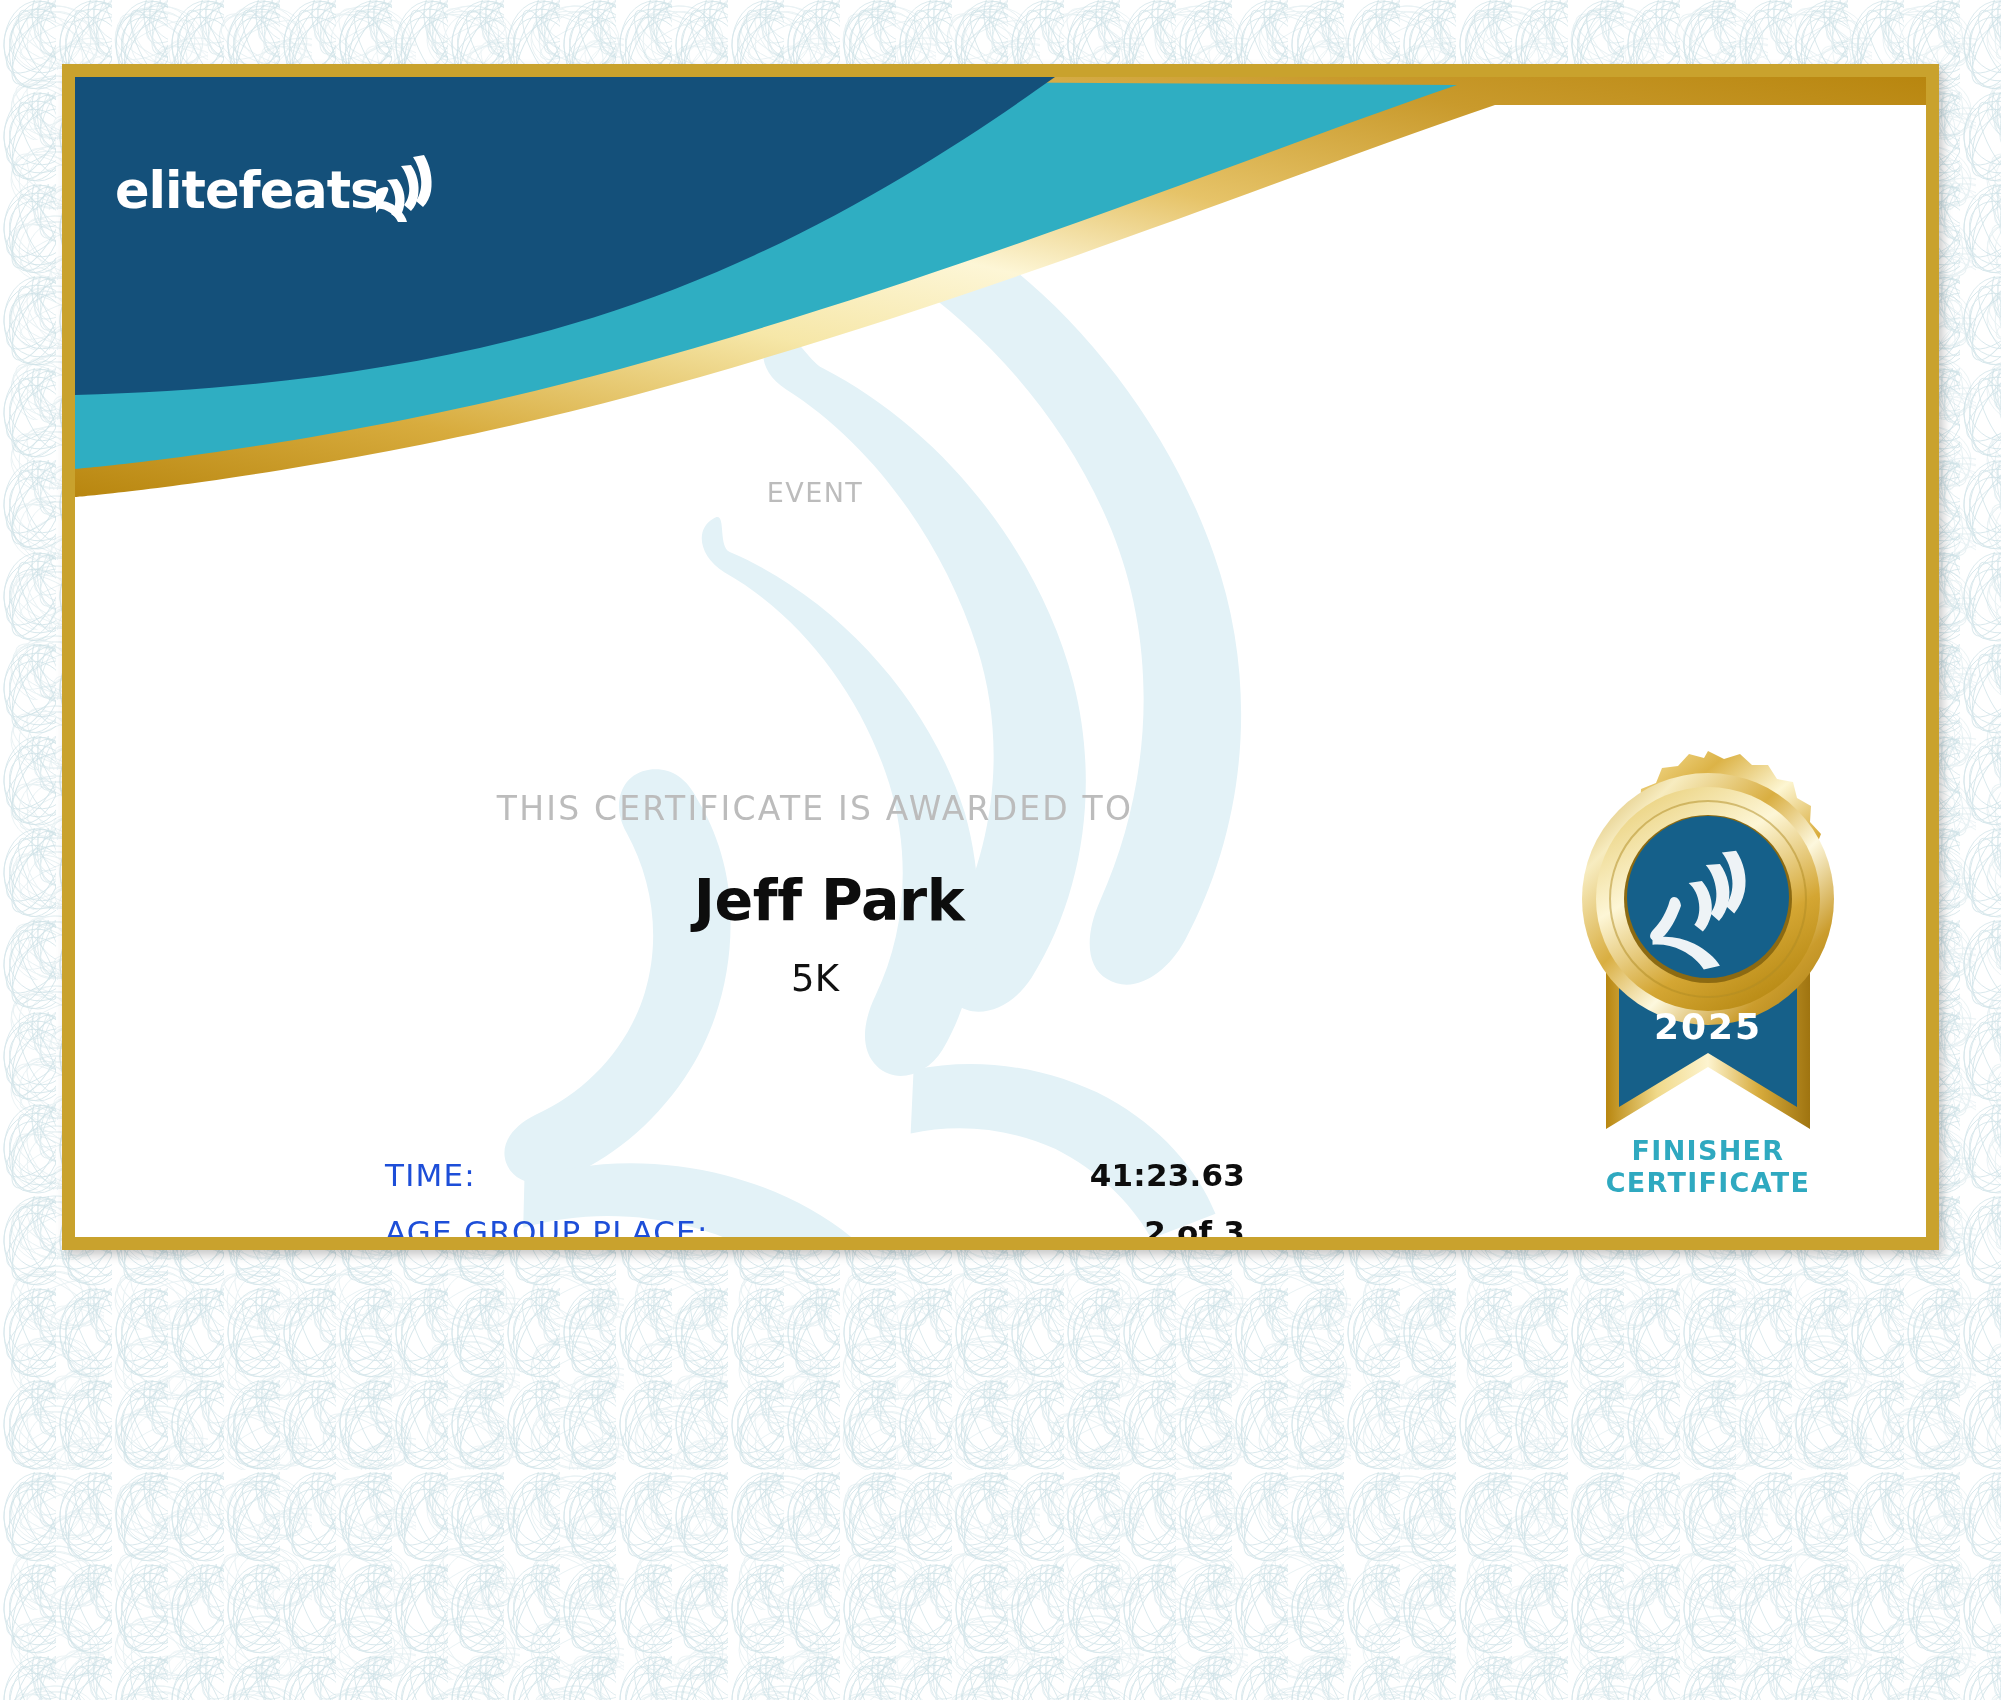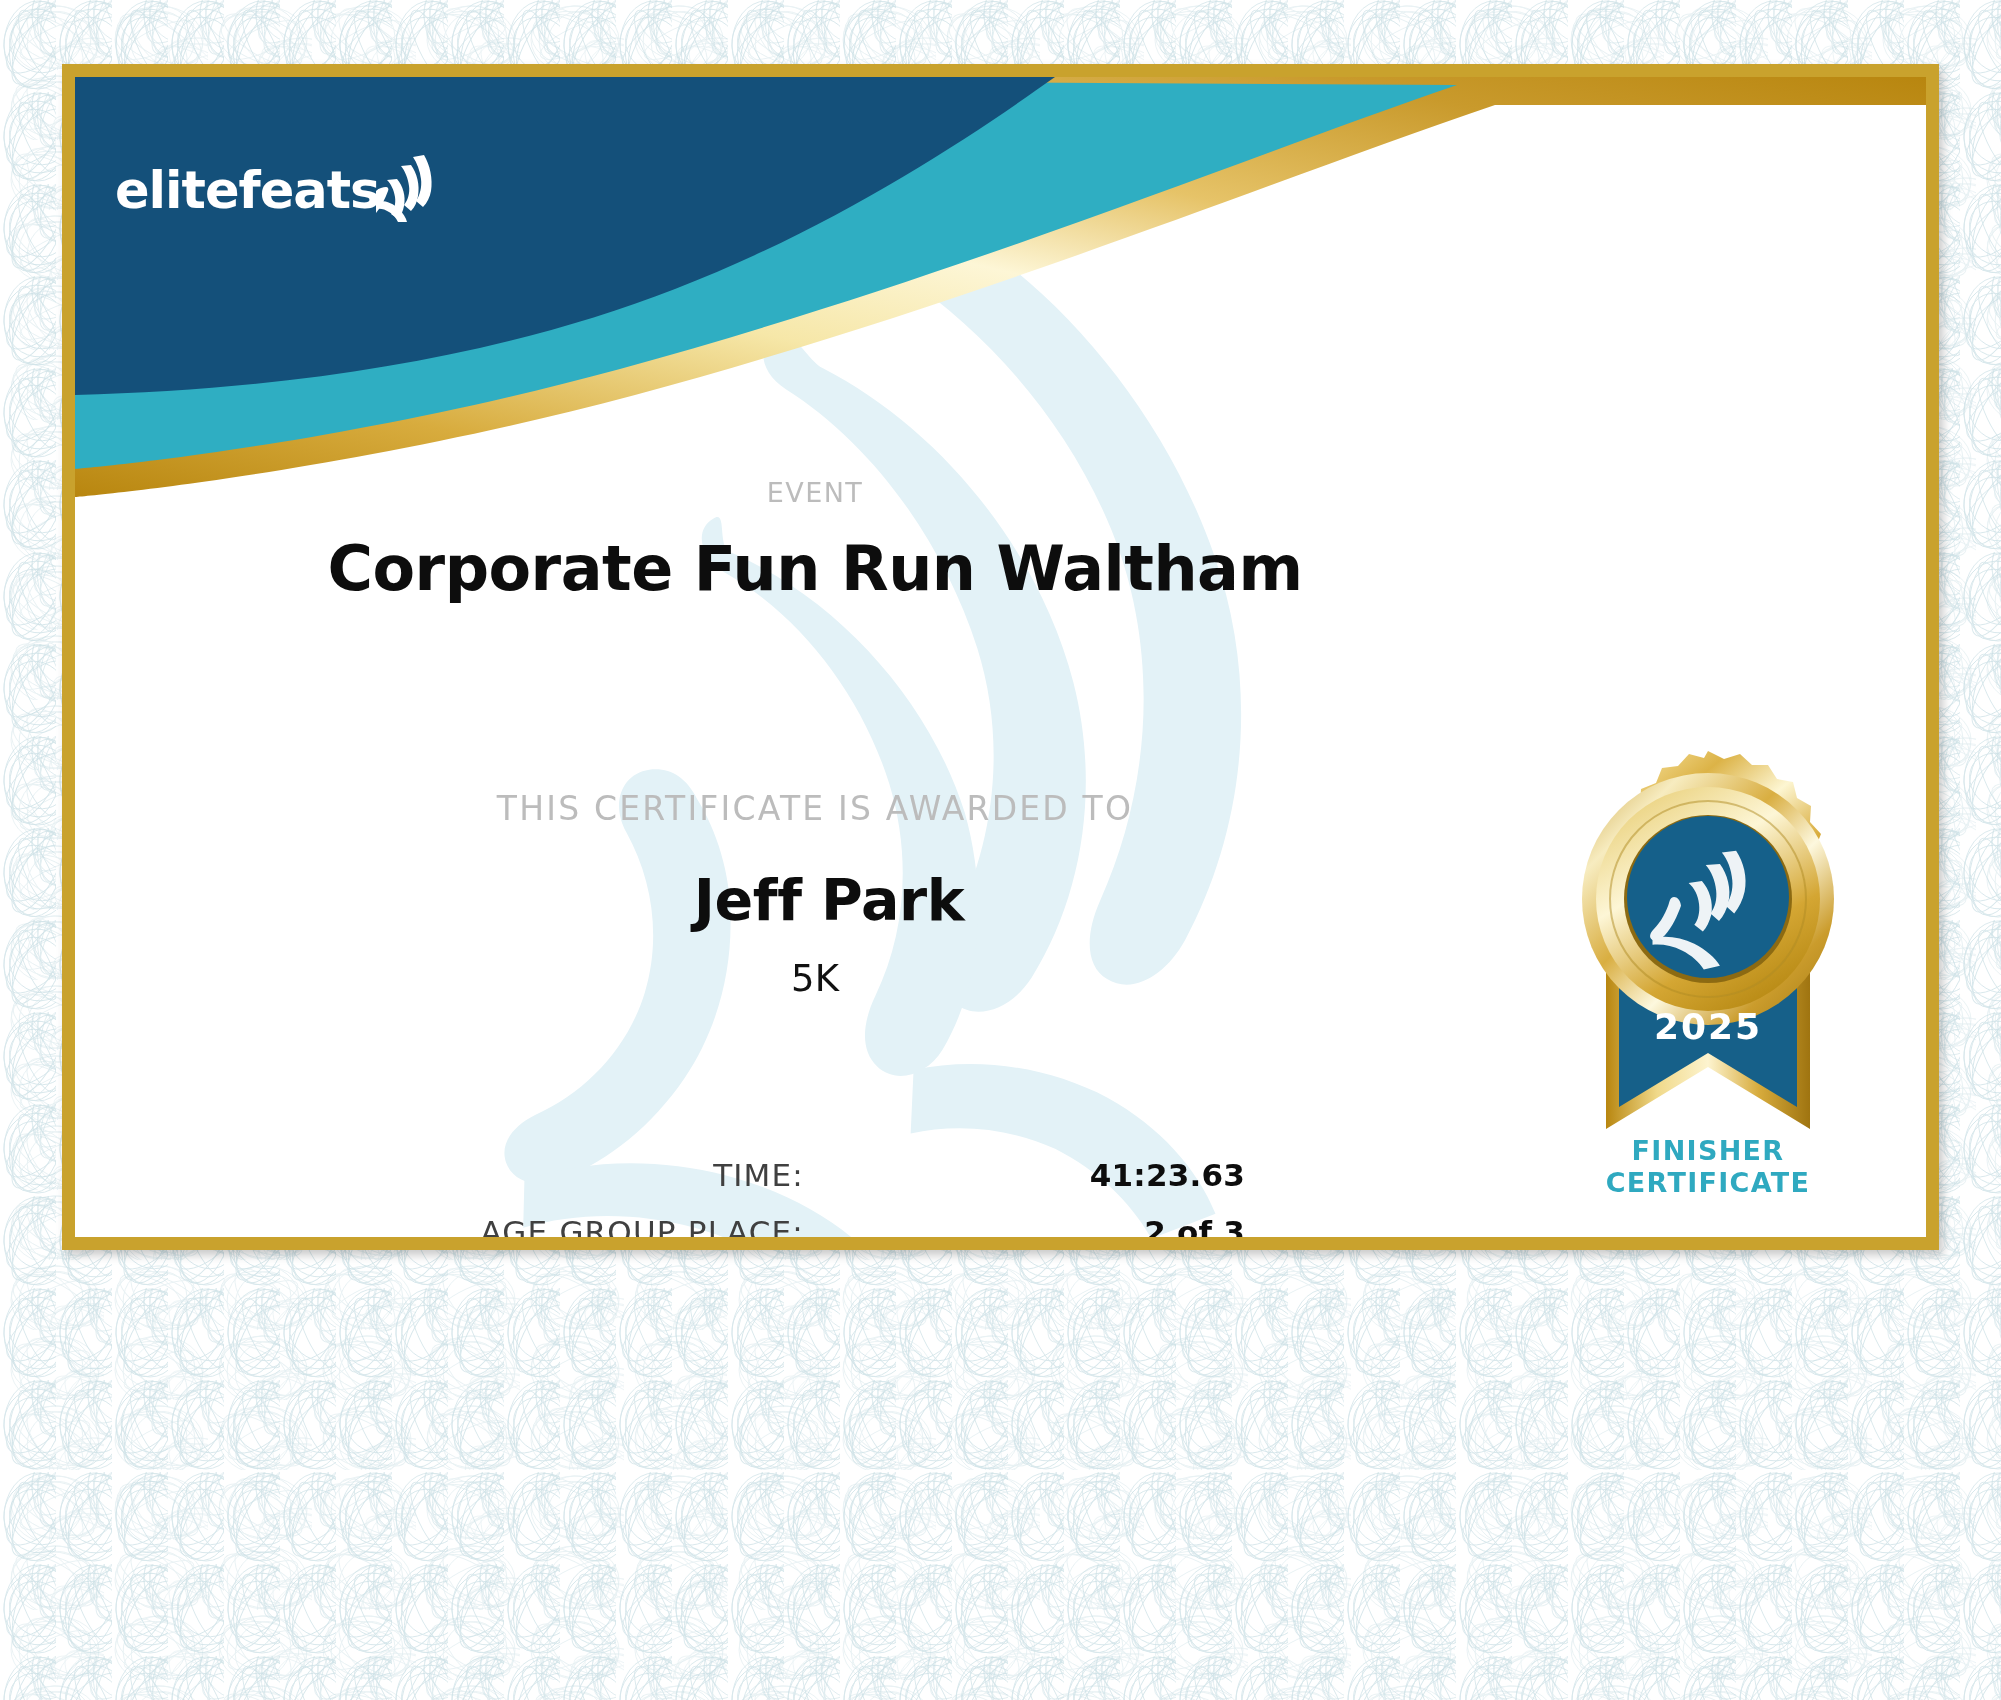--- a/index.html
+++ b/index.html
@@ -112,26 +112,26 @@
     position:absolute; left:0; top:1080px; width:1480px;
   }
   .stat-row{
     display:flex;
     justify-content:center;
     align-items:baseline;
     margin-bottom:21px;
     white-space:nowrap;
   }
   .stat-row .stat-key{
-    color:#404040;
+    color:#1d4ed8;
     font-family:"DejaVu Sans", sans-serif;
     font-size:31px;
     font-weight:400;
     letter-spacing:1.2px;
-    text-align:right;
+    text-align:left;
     width:430px;
     padding-right:11px;
   }
   .stat-row .stat-val{
     color:#0d0d0d;
     font-family:"DejaVu Sans", sans-serif;
     font-size:31px;
     font-weight:700;
     letter-spacing:0.2px;
     text-align:right;
@@ -256,21 +256,20 @@
                  C21,67 18,63 14,61 C10,58 5,57 1,58 L1,51 Z"></path>
         <path d="M13,40 C10,48 6,56 1,62 L1,40 C4,37 8,36 11,36 C13,36 14,38 13,40 Z"></path>
       </g>
     </svg>
   </div>
 
   <div id="content">
 
     <div id="event-label" class="label-muted">EVENT</div>
 
-    <div id="event-name" class="value-strong">Corporate Fun Run Waltham</div>
 
     <div id="awarded-label" class="label-muted">THIS CERTIFICATE IS AWARDED TO</div>
 
     <div id="recipient-name" class="value-strong">Jeff Park</div>
 
     <div id="race-distance">5K</div>
 
 
     <div id="stats-list">
       <div class="stat-row">

